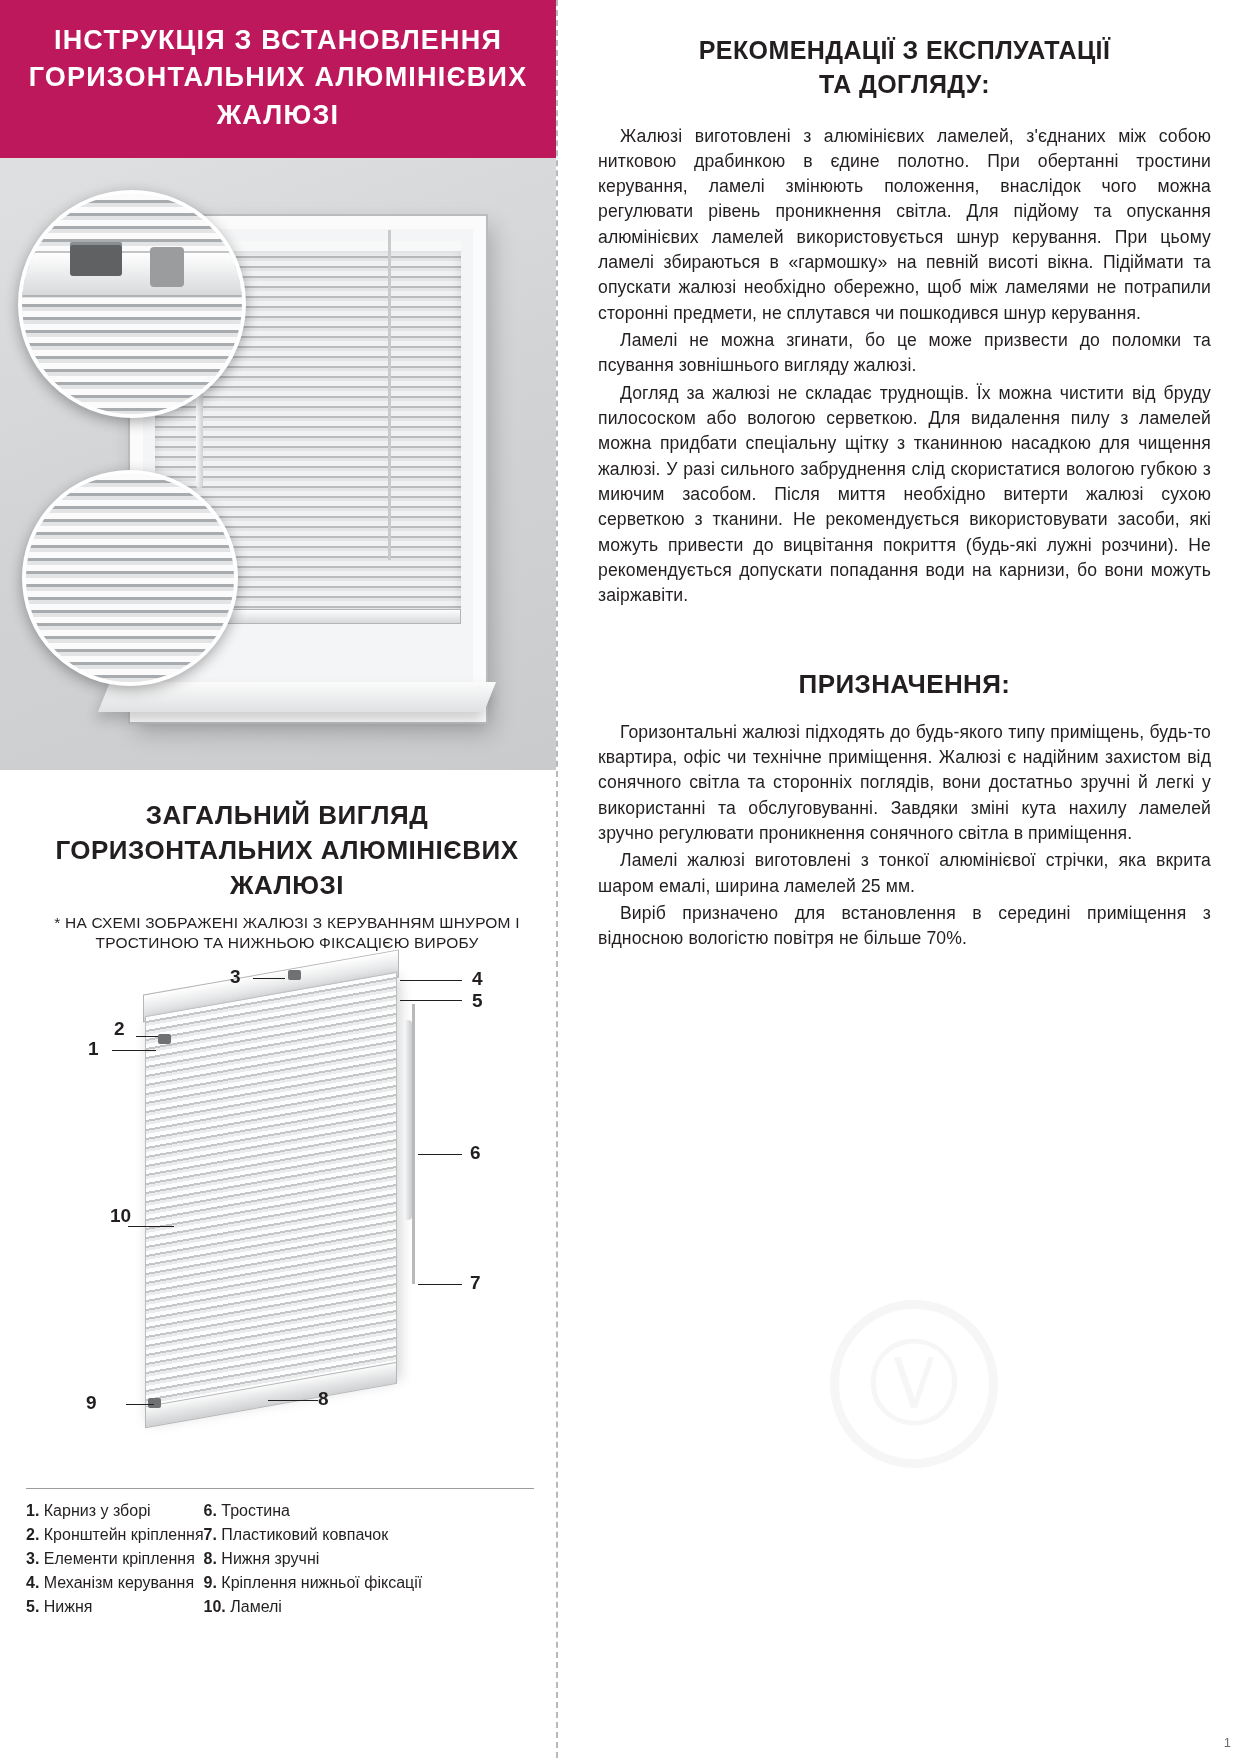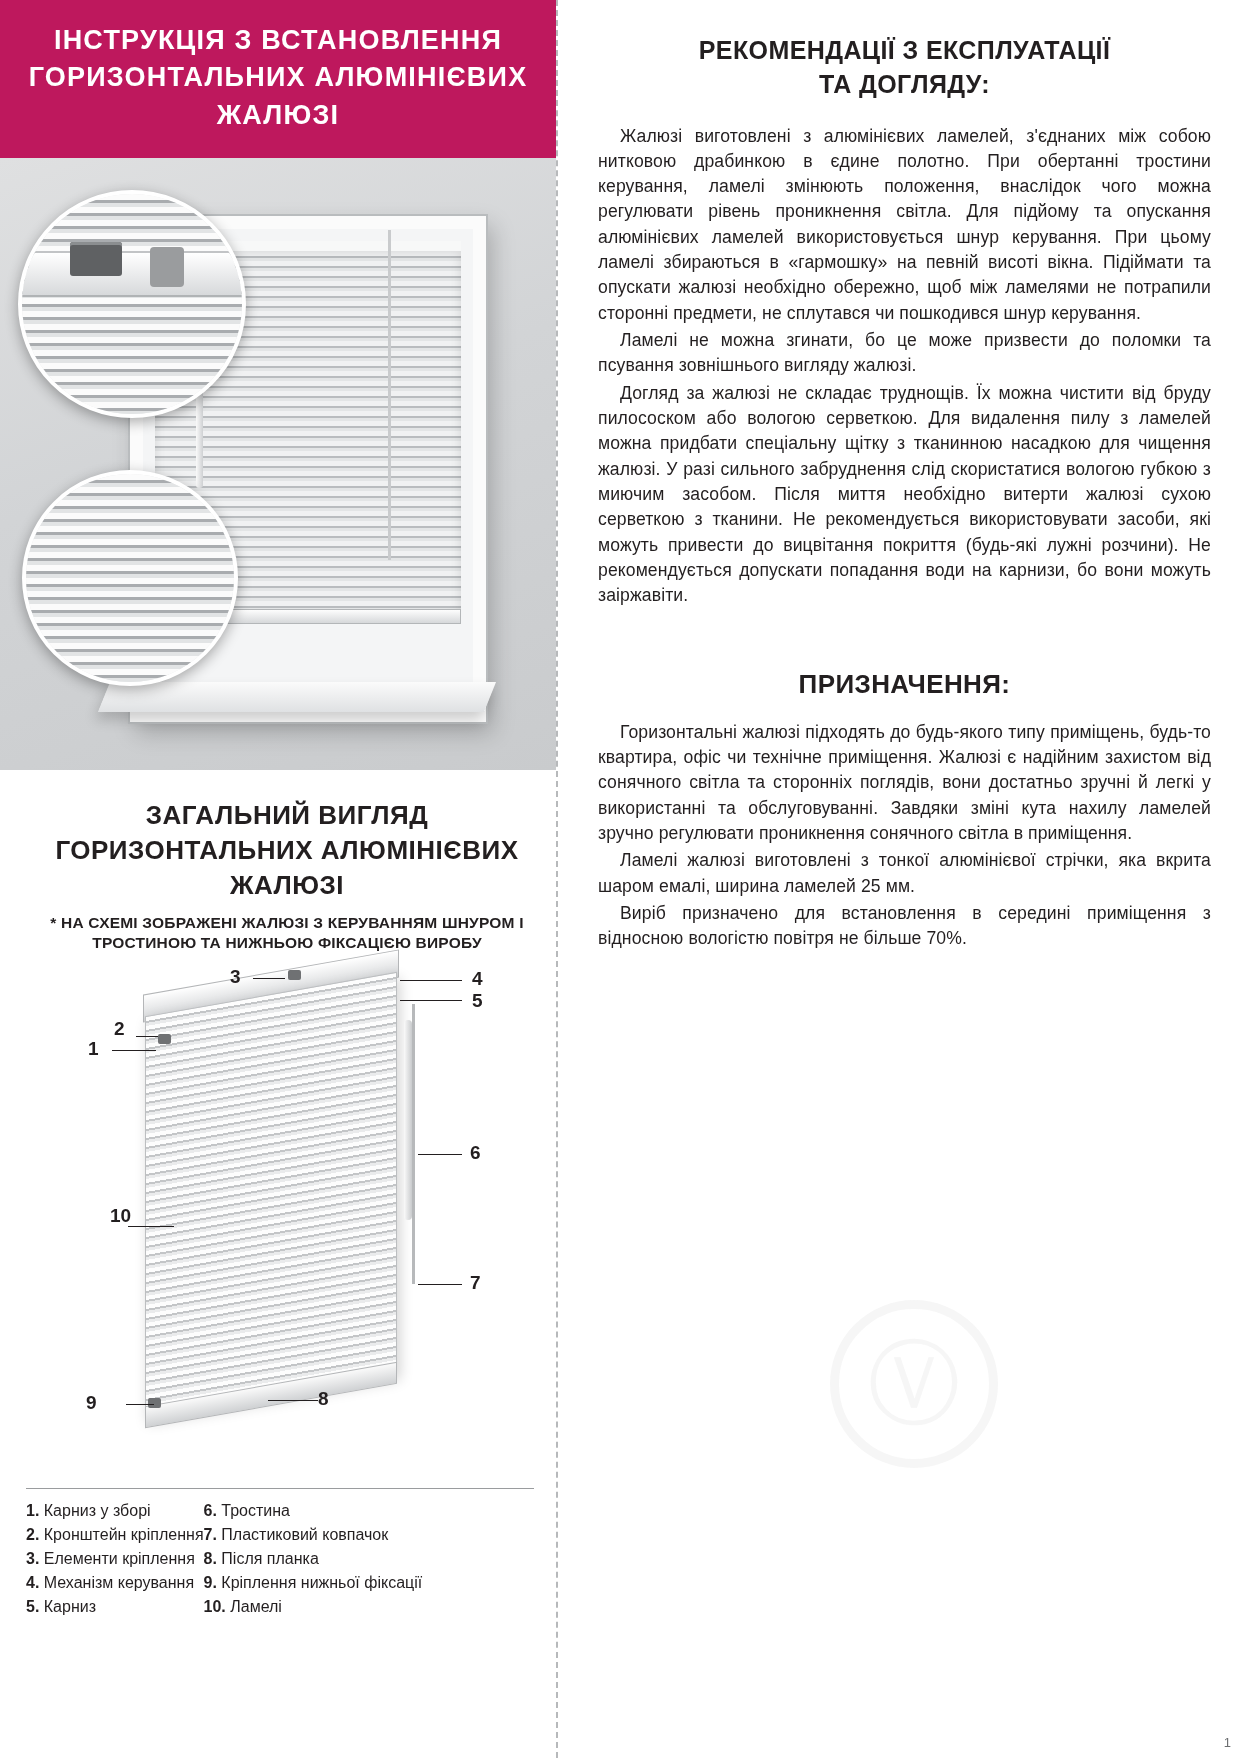--- a/index.html
+++ b/index.html
@@ -196,21 +196,21 @@
     padding: 28px 26px 4px 44px;
   }
   .title-block-2 .t-line {
     font-size: 26px;
     font-weight: bold;
     line-height: 1.35;
     letter-spacing: .5px;
   }
   .title-block-2 .note {
     font-size: 15.5px;
-    font-weight: bold;
+    font-weight: normal;
     line-height: 1.3;
     margin-top: 10px;
     letter-spacing: .2px;
   }
 
   
   .diagram {
     position: relative;
     width: 556px;
     height: 520px;
@@ -434,26 +434,26 @@
       <div class="lbl" style="left:86px;  top:428px;">9</div>
       <div class="lbl" style="left:318px; top:424px;">8</div>
     </div>
 
     <div class="legend">
       <ol>
         <li><span class="num">1.</span> <span>Карниз у зборі</span></li>
         <li><span class="num">2.</span> <span>Кронштейн кріплення</span></li>
         <li><span class="num">3.</span> <span>Елементи кріплення</span></li>
         <li><span class="num">4.</span> <span>Механізм керування</span></li>
-        <li><span class="num">5.</span> <span>Карниз</span></li>
+        <li><span class="num">5.</span> <span>Нижня</span></li>
       </ol>
       <ol>
         <li><span class="num">6.</span> <span>Тростина</span></li>
         <li><span class="num">7.</span> <span>Пластиковий ковпачок</span></li>
-        <li><span class="num">8.</span> <span>Після планка</span></li>
+        <li><span class="num">8.</span> <span>Нижня зручні</span></li>
         <li><span class="num">9.</span> <span>Кріплення нижньої фіксації</span></li>
         <li><span class="num">10.</span> <span>Ламелі</span></li>
       </ol>
     </div>
   </div>
 
   <div class="divider"></div>
 
   <div class="right-col">
 

